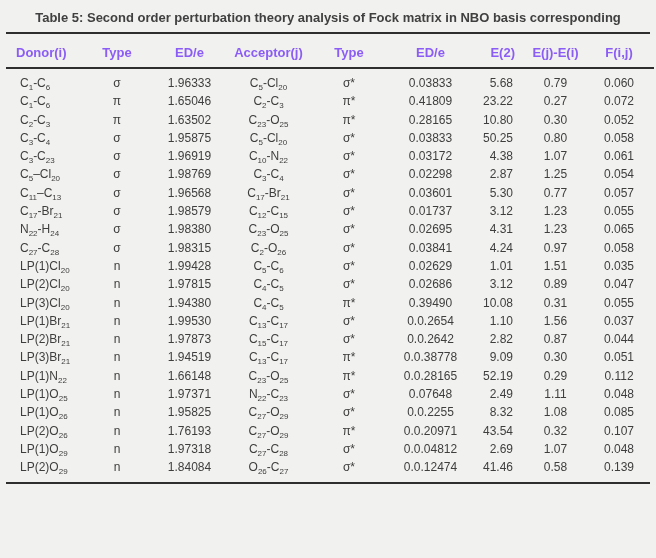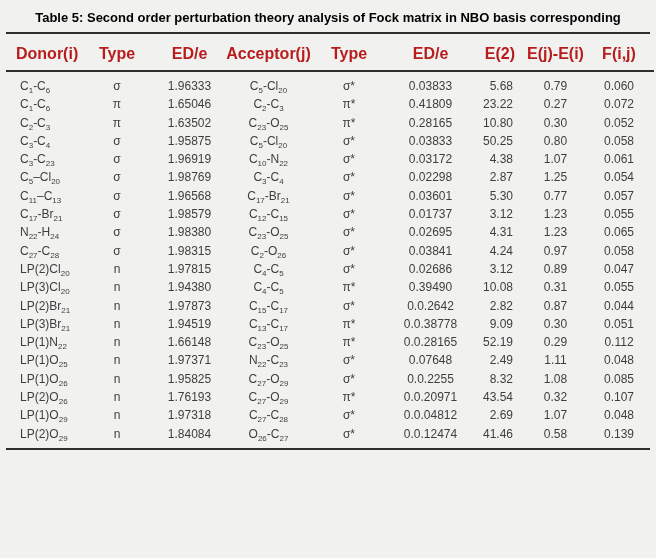--- a/index.html
+++ b/index.html
@@ -9,44 +9,44 @@
     background: #f1f1ef;
     color: #3b3b3b;
     font-family: "Liberation Sans", sans-serif;
     overflow: hidden;
   }
   .page { padding: 6px 4px 0 4px; }
 
   .title {
     text-align: center;
     font-weight: bold;
-    color: #000000;
+    color: #404040;
     font-size: 13px;
     line-height: 19px;
     padding: 2px 8px 5px 8px;
   }
 
   .rule {
     border: none;
     border-top: 2px solid #2e2e2e;
     margin: 0 2px;
     height: 0;
   }
   .bottom-rule { margin-top: 5px; }
 
   table.nbo {
     width: 648px;
     border-collapse: collapse;
     table-layout: fixed;
     margin: 0 2px;
   }
   thead th {
-    font-size: 16px;
+    font-size: 13px;
     font-weight: bold;
-    color: #b91c1c;
+    color: #8b5cf6;
     padding: 11px 0 7px 0;
     border-bottom: 2px solid #2e2e2e;
     white-space: nowrap;
   }
   tbody td {
     font-size: 12px;
     line-height: 18.3px;
     white-space: nowrap;
     color: #3e3e3e;
     padding: 0;
@@ -207,20 +207,31 @@
           <td class="c-type1">σ</td>
           <td class="c-ed1">1.98315</td>
           <td class="c-acceptor">C<sub>2</sub>-O<sub>26</sub></td>
           <td class="c-type2">σ*</td>
           <td class="c-ed2">0.03841</td>
           <td class="c-e2">4.24</td>
           <td class="c-eji">0.97</td>
           <td class="c-fij">0.058</td>
         </tr>
         <tr>
+          <td class="c-donor">LP(1)Cl<sub>20</sub></td>
+          <td class="c-type1">n</td>
+          <td class="c-ed1">1.99428</td>
+          <td class="c-acceptor">C<sub>5</sub>-C<sub>6</sub></td>
+          <td class="c-type2">σ*</td>
+          <td class="c-ed2">0.02629</td>
+          <td class="c-e2">1.01</td>
+          <td class="c-eji">1.51</td>
+          <td class="c-fij">0.035</td>
+        </tr>
+        <tr>
           <td class="c-donor">LP(2)Cl<sub>20</sub></td>
           <td class="c-type1">n</td>
           <td class="c-ed1">1.97815</td>
           <td class="c-acceptor">C<sub>4</sub>-C<sub>5</sub></td>
           <td class="c-type2">σ*</td>
           <td class="c-ed2">0.02686</td>
           <td class="c-e2">3.12</td>
           <td class="c-eji">0.89</td>
           <td class="c-fij">0.047</td>
         </tr>
@@ -229,20 +240,31 @@
           <td class="c-type1">n</td>
           <td class="c-ed1">1.94380</td>
           <td class="c-acceptor">C<sub>4</sub>-C<sub>5</sub></td>
           <td class="c-type2">π*</td>
           <td class="c-ed2">0.39490</td>
           <td class="c-e2">10.08</td>
           <td class="c-eji">0.31</td>
           <td class="c-fij">0.055</td>
         </tr>
         <tr>
+          <td class="c-donor">LP(1)Br<sub>21</sub></td>
+          <td class="c-type1">n</td>
+          <td class="c-ed1">1.99530</td>
+          <td class="c-acceptor">C<sub>13</sub>-C<sub>17</sub></td>
+          <td class="c-type2">σ*</td>
+          <td class="c-ed2">0.0.2654</td>
+          <td class="c-e2">1.10</td>
+          <td class="c-eji">1.56</td>
+          <td class="c-fij">0.037</td>
+        </tr>
+        <tr>
           <td class="c-donor">LP(2)Br<sub>21</sub></td>
           <td class="c-type1">n</td>
           <td class="c-ed1">1.97873</td>
           <td class="c-acceptor">C<sub>15</sub>-C<sub>17</sub></td>
           <td class="c-type2">σ*</td>
           <td class="c-ed2">0.0.2642</td>
           <td class="c-e2">2.82</td>
           <td class="c-eji">0.87</td>
           <td class="c-fij">0.044</td>
         </tr>

